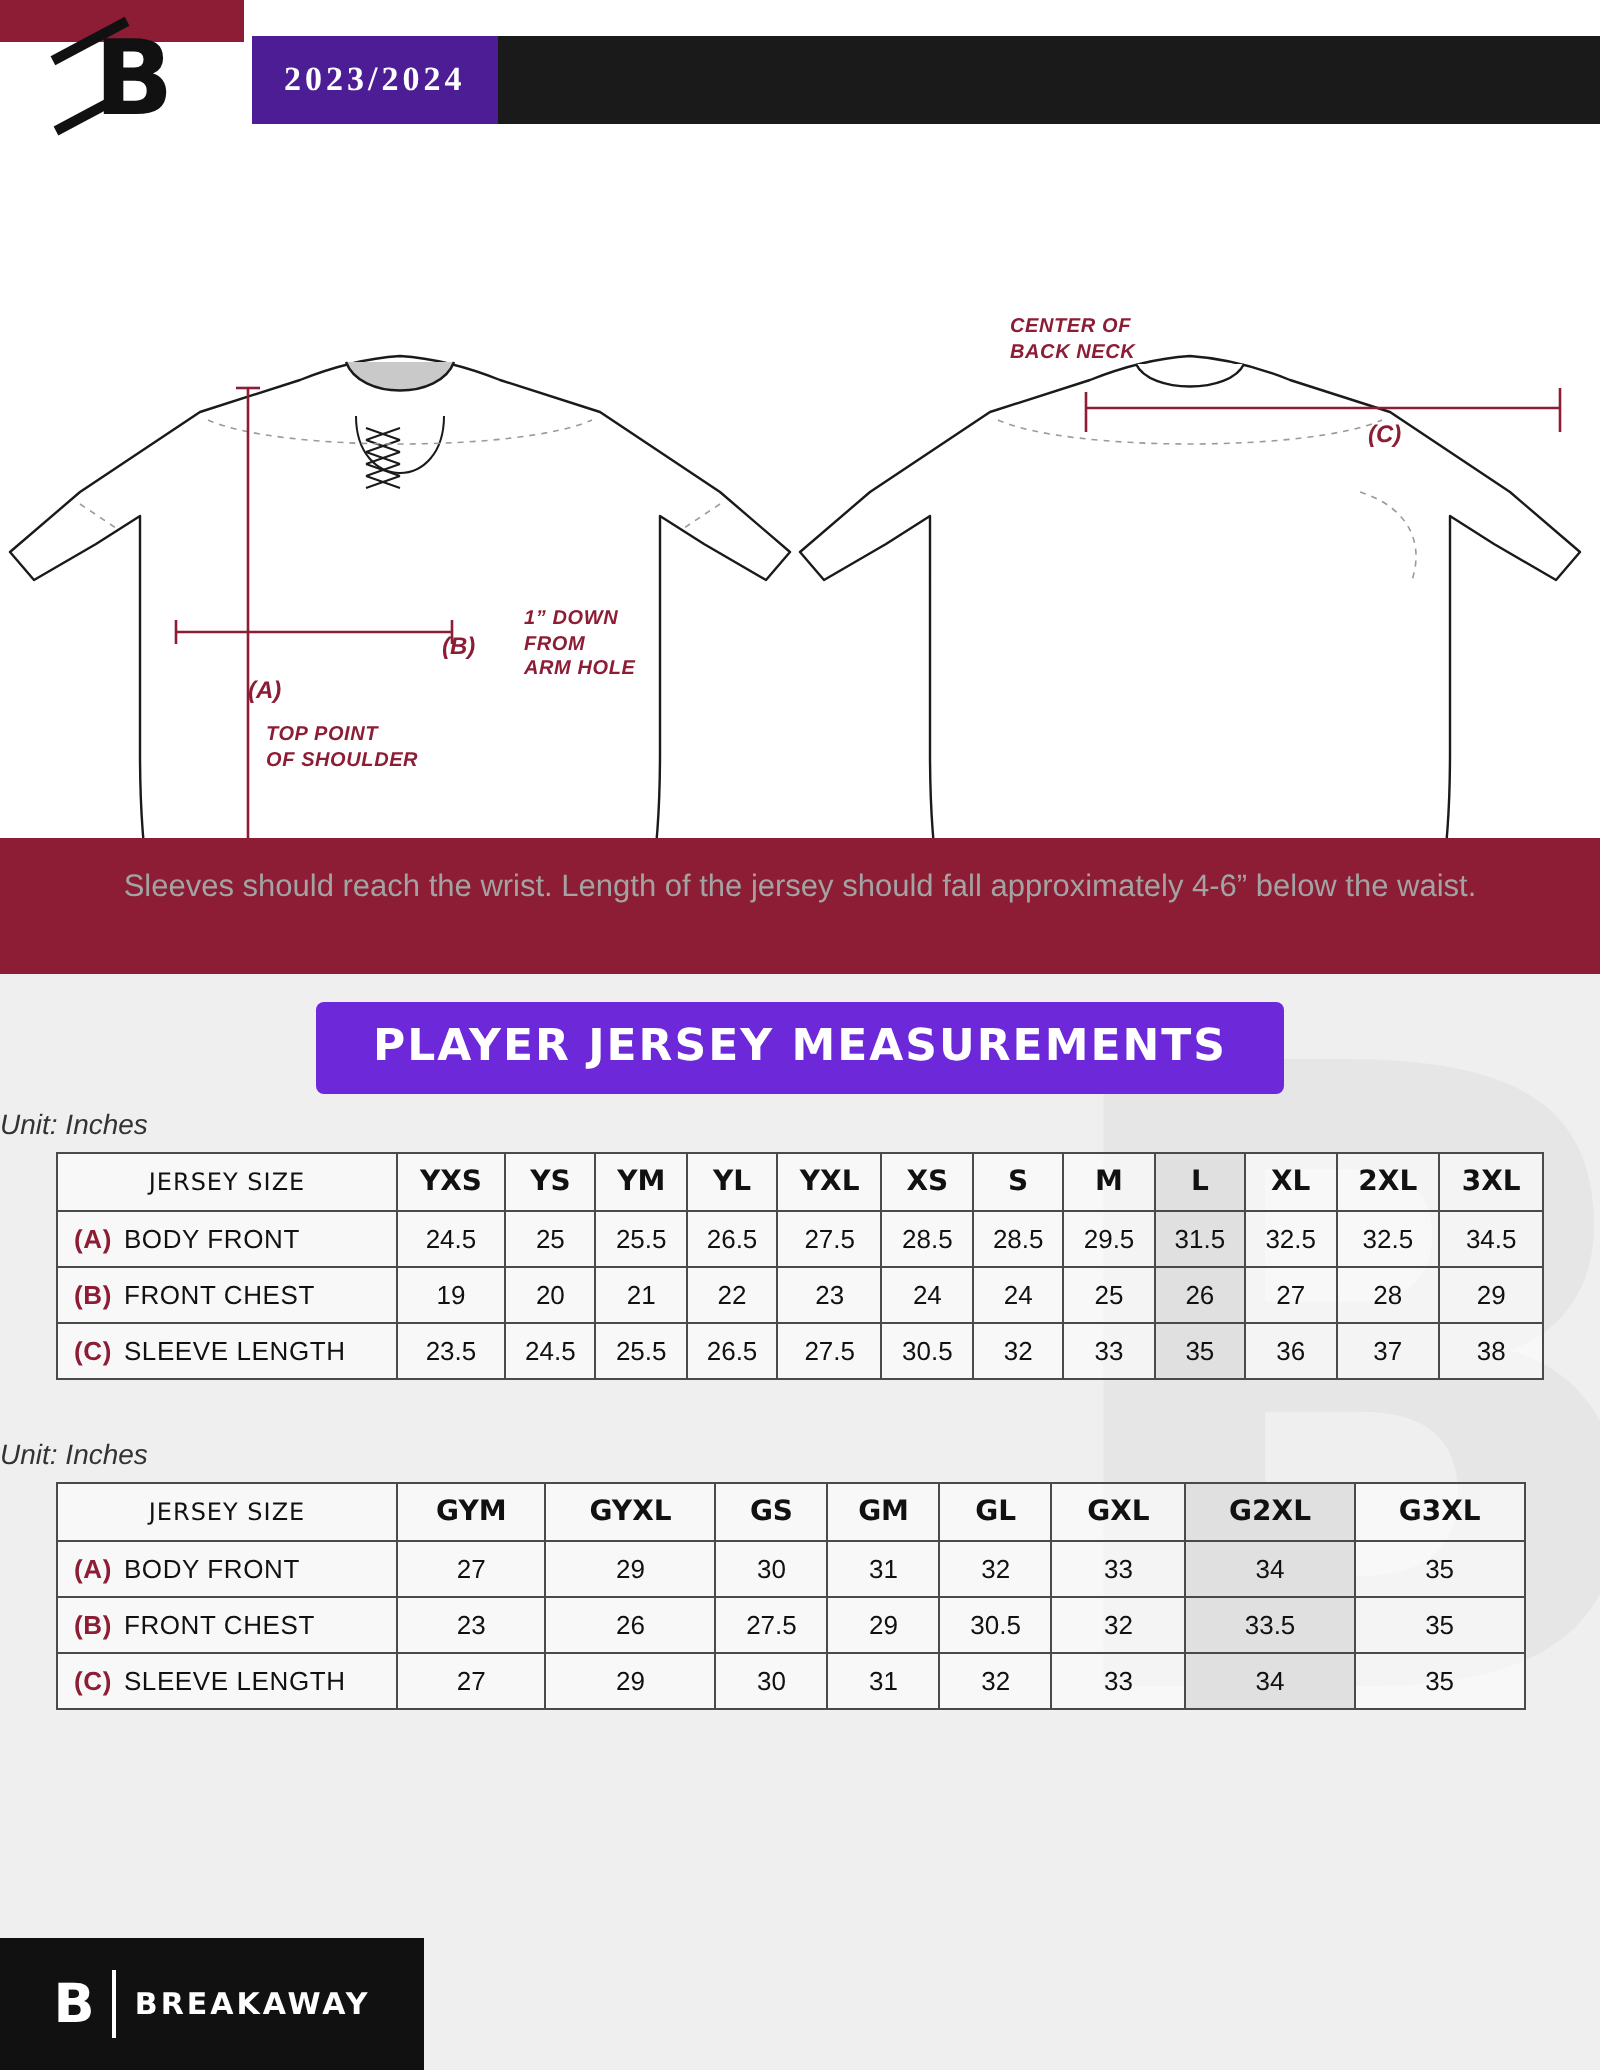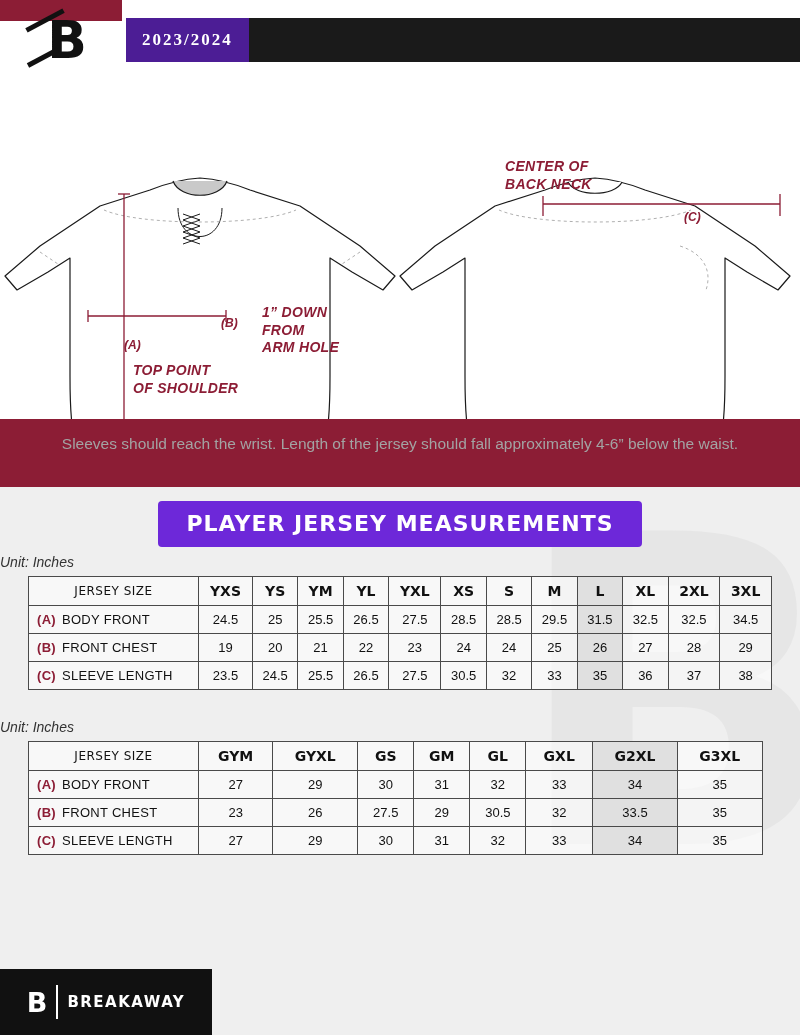--- a/index.html
+++ b/index.html
@@ -101,21 +101,21 @@
   .diagram {
     position: relative;
     height: 343px;
     background: #ffffff;
     z-index: 2;
   }
   .diagram svg { display: block; }
   .note {
     position: absolute;
     font-style: italic;
-    font-size: 14px;
+    font-size: 10px;
     color: #8c1d35;
     font-weight: bold;
     line-height: 1.25;
     letter-spacing: .3px;
   }
   .lbl {
     position: absolute;
     font-size: 12px;
     font-weight: bold;
     color: #8c1d35;

